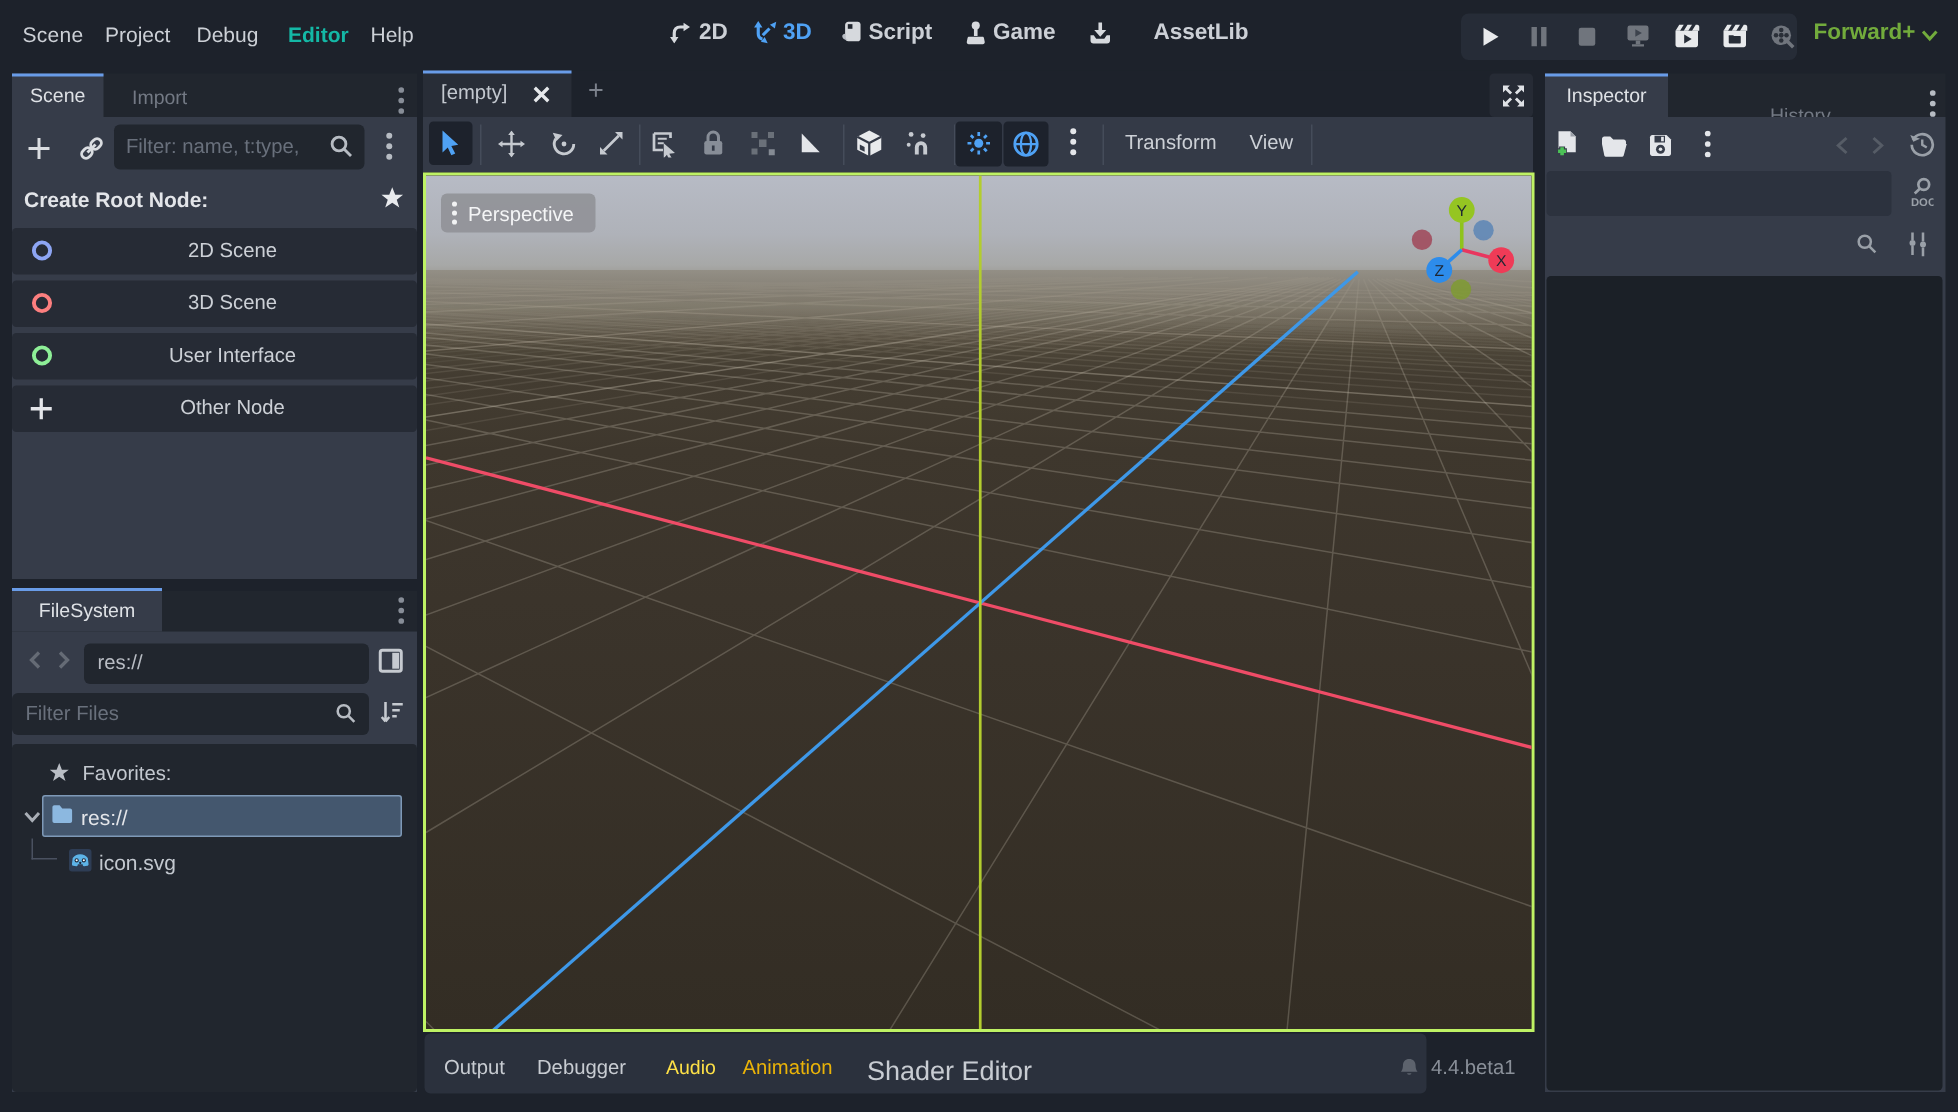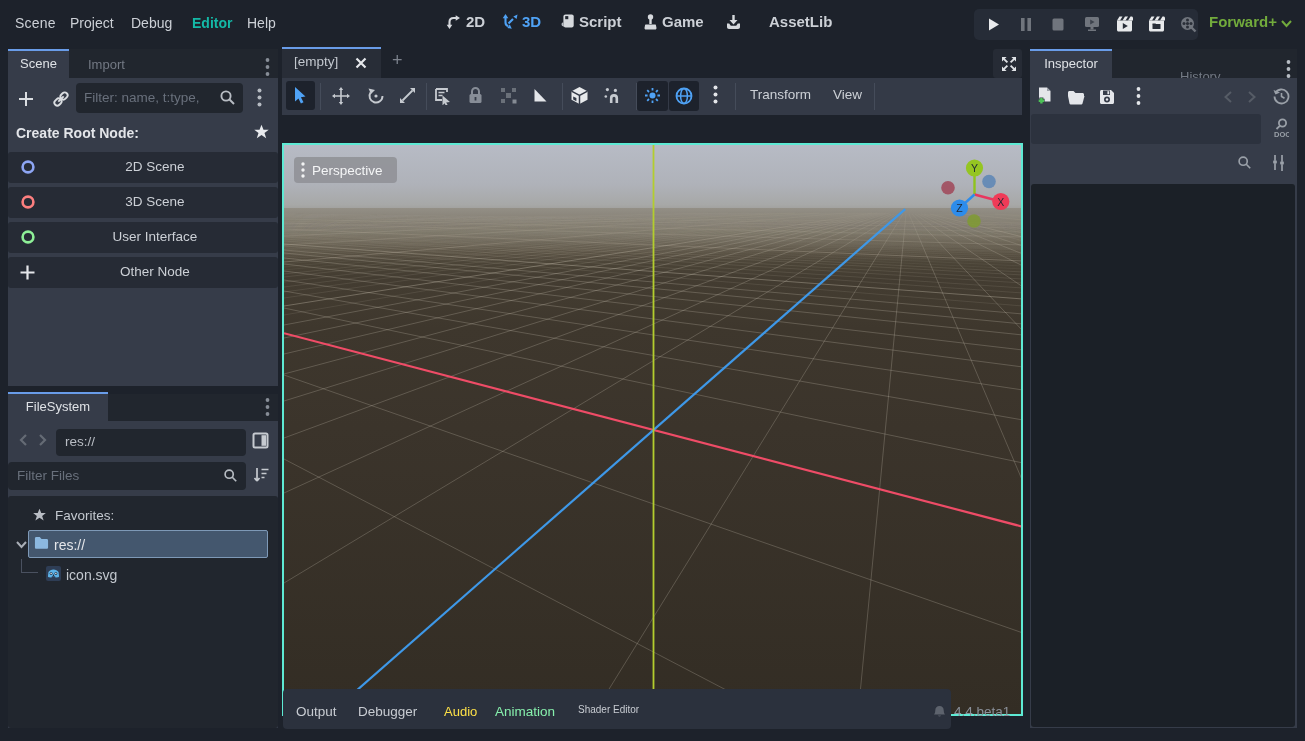--- a/index.html
+++ b/index.html
@@ -396,21 +396,21 @@
         <circle cx="2.5" cy="9.5" r="2" fill="#e4e6ea"></circle>
         <circle cx="2.5" cy="16.5" r="2" fill="#e4e6ea"></circle>
       </svg>
     </div>
   <div class="abs" style="left:453px;top:5px;width:1px;height:27px;background:#454c5a;"></div>
   <div class="abs" style="left:468px;top:9px;font-size:13.5px;color:#ccd0d6;">Transform</div>
   <div class="abs" style="left:551px;top:9px;font-size:13.5px;color:#ccd0d6;">View</div>
   <div class="abs" style="left:592px;top:5px;width:1px;height:27px;background:#454c5a;"></div>
 </div>
 
-<div class="abs" id="viewport" style="left:282px;top:115px;width:741px;height:573px;background:#3a332a;border:2px solid #5eead4;margin-top:28px;">
+<div class="abs" id="viewport" style="left:282px;top:115px;width:741px;height:573px;background:#3a332a;border:2px solid #bef264;">
   <svg width="737" height="569" viewBox="283 117 737 569" style="position:absolute;left:0;top:0;">
 <defs>
 <linearGradient id="skyg" x1="0" y1="117" x2="0" y2="686" gradientUnits="userSpaceOnUse">
 <stop offset="0" stop-color="#b7bbc5"></stop>
 <stop offset="0.069" stop-color="#afb2b9"></stop>
 <stop offset="0.105" stop-color="#a7a8a7"></stop>
 <stop offset="0.121" stop-color="#9b9892"></stop>
 <stop offset="0.137" stop-color="#8d887d"></stop>
 <stop offset="0.155" stop-color="#827c6f"></stop>
 <stop offset="0.172" stop-color="#6f685a"></stop>
@@ -463,22 +463,22 @@
 <text x="999.8" y="177.5" font-size="10.5" fill="#1e2733" text-anchor="middle" font-family="Liberation Sans">X</text>
 <text x="958.5" y="184" font-size="10.5" fill="#1e2733" text-anchor="middle" font-family="Liberation Sans">Z</text>
 </g>
 </svg>
 </div>
 
 <div class="abs" id="bottombar" style="left:283px;top:689px;width:668px;height:40px;background:#2b313d;border-radius:4px;">
   <div class="abs" style="left:13px;top:15px;font-size:13.5px;color:#c8ccd2;">Output</div>
   <div class="abs" style="left:75px;top:15px;font-size:13.5px;color:#c8ccd2;">Debugger</div>
   <div class="abs" style="left:161px;top:15px;font-size:13px;color:#fde047;">Audio</div>
-  <div class="abs" style="left:212px;top:15px;font-size:13.5px;color:#86efac;">Animation</div>
-  <div class="abs" style="left:295px;top:15px;font-size:10px;color:#c8ccd2;">Shader Editor</div>
+  <div class="abs" style="left:212px;top:15px;font-size:13.5px;color:#eab308;">Animation</div>
+  <div class="abs" style="left:295px;top:15px;font-size:18px;color:#c8ccd2;">Shader Editor</div>
   <div class="abs" style="left:650px;top:16px;">
       <svg width="13" height="14" viewBox="0 0 13 14">
         <path d="M6.5 1c2.6 0 4.2 1.8 4.2 4.2 0 3 1.3 4.3 1.3 4.3H1s1.3-1.3 1.3-4.3C2.3 2.8 3.9 1 6.5 1z" fill="#5d636d"></path>
         <path d="M5 10.5a1.6 1.6 0 003 0z" fill="#5d636d"></path>
       </svg>
     </div>
   <div class="abs" style="left:671px;top:15px;font-size:13.5px;color:#8a9099;">4.4.beta1</div>
 </div>
 
 <div class="abs" id="inspector" style="left:1030px;top:47px;width:267px;height:681px;">

